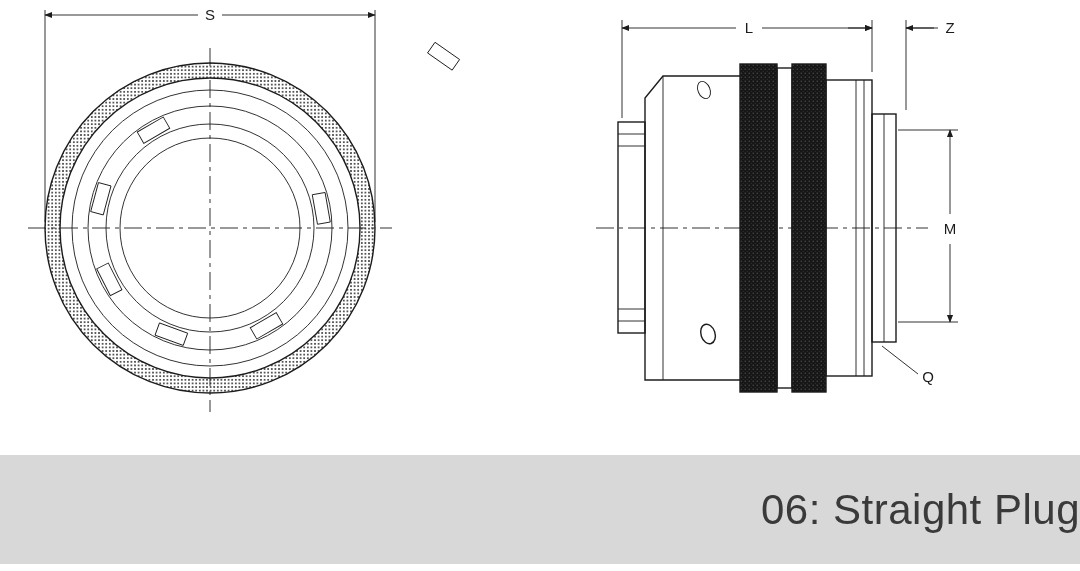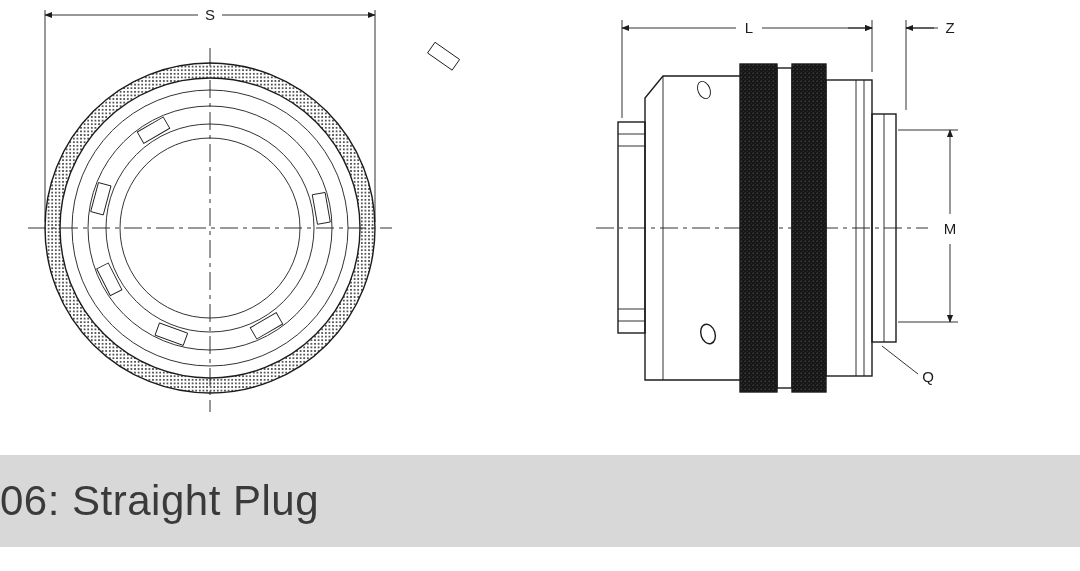--- a/index.html
+++ b/index.html
@@ -11,23 +11,23 @@
   .page{
     position:relative;
     width:1080px;height:571px;
     background:#ffffff;
     font-family:"Liberation Sans", sans-serif;
     overflow:hidden;
   }
   .drawing{display:block;width:1080px;height:455px;}
   .caption-band{
     position:absolute;left:0;top:455px;
-    width:1080px;height:92px;
+    width:1080px;height:109px;
     background:var(--caption-bg);
-    display:flex;align-items:center;justify-content:flex-start;
+    display:flex;align-items:center;justify-content:flex-end;
   }
   .caption-text{
     font-size:42px;
     color:var(--caption-text);
     letter-spacing:0.5px;
   }
   
   .ln{stroke:var(--line);fill:none;stroke-width:1.4;}
   .ln-thin{stroke:var(--line);fill:none;stroke-width:0.9;}
   .cl{stroke:var(--line);fill:none;stroke-width:0.9;stroke-dasharray:18 5 4 5;}

